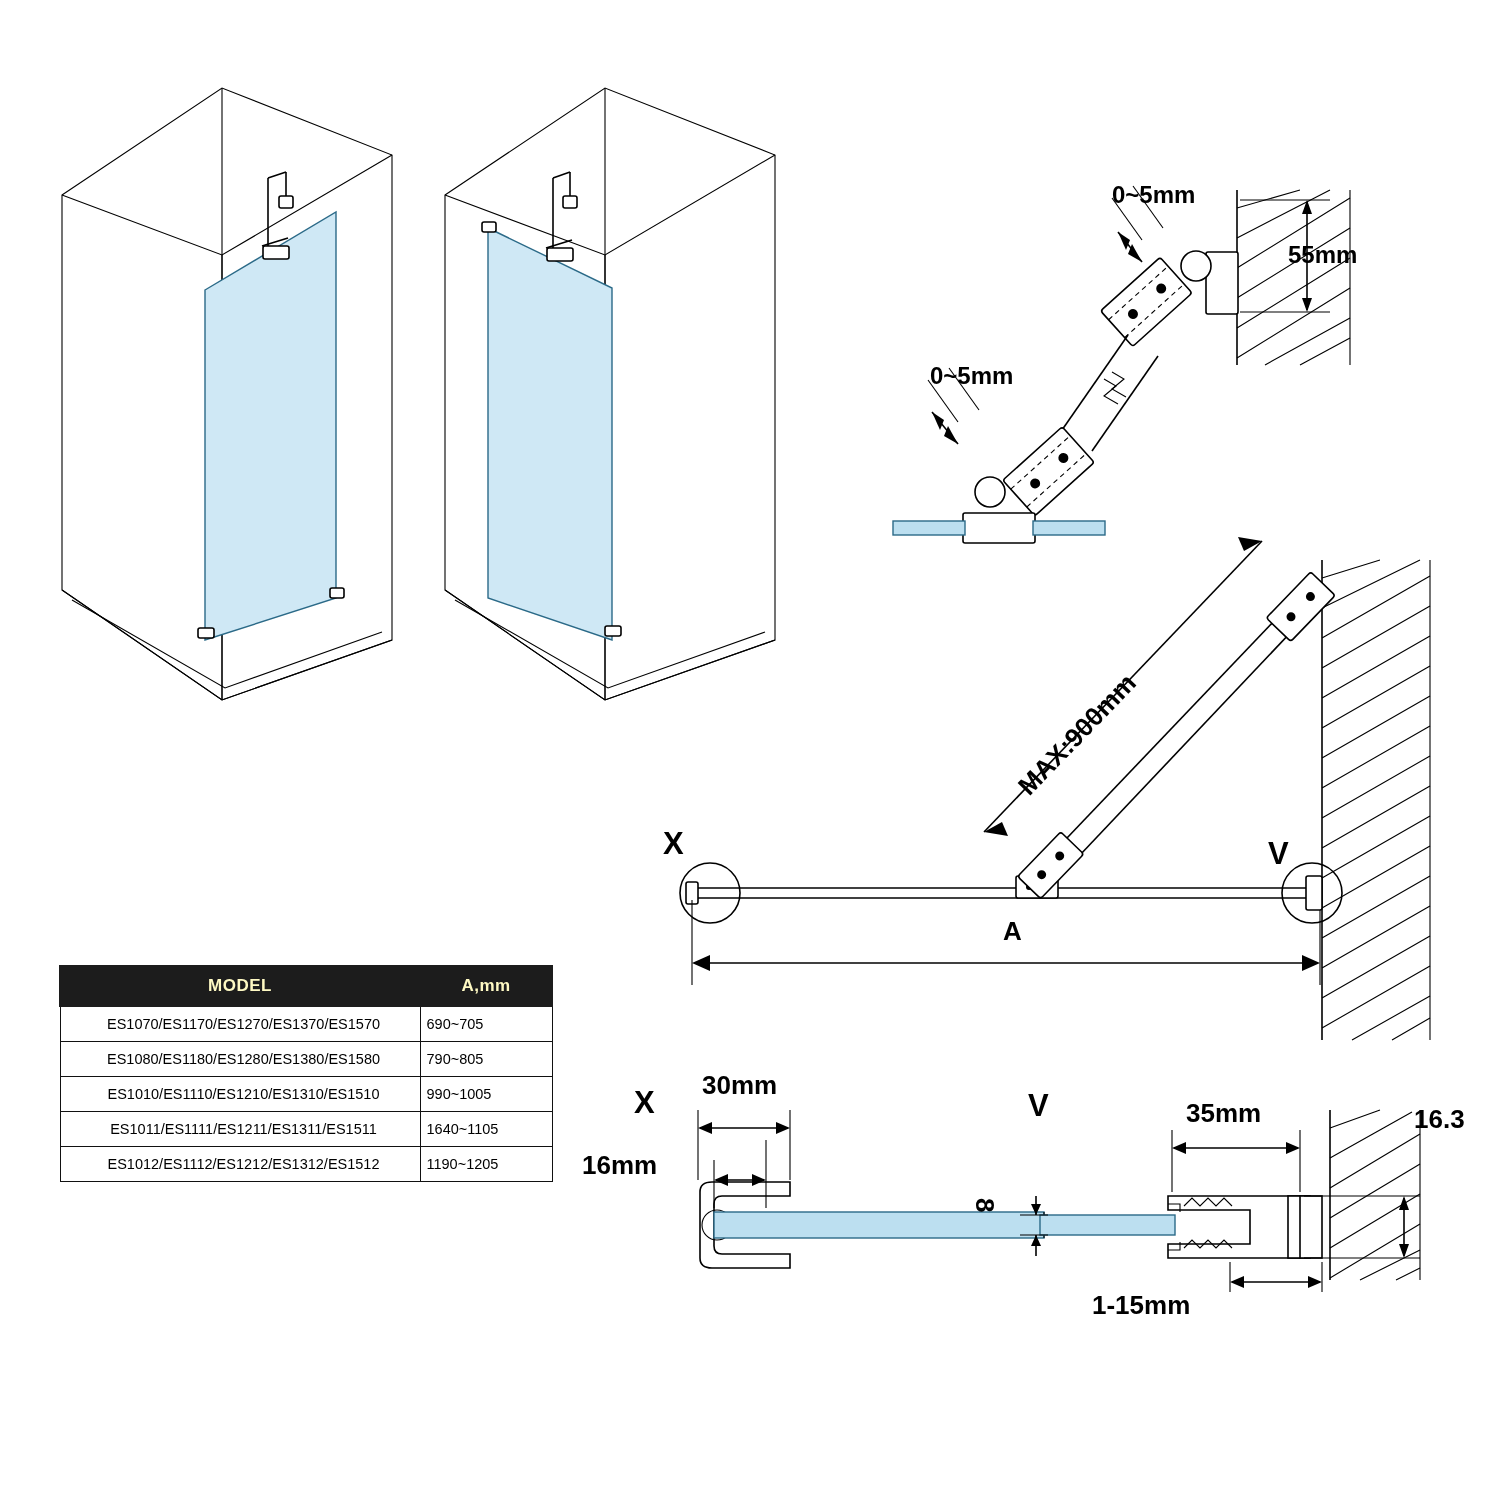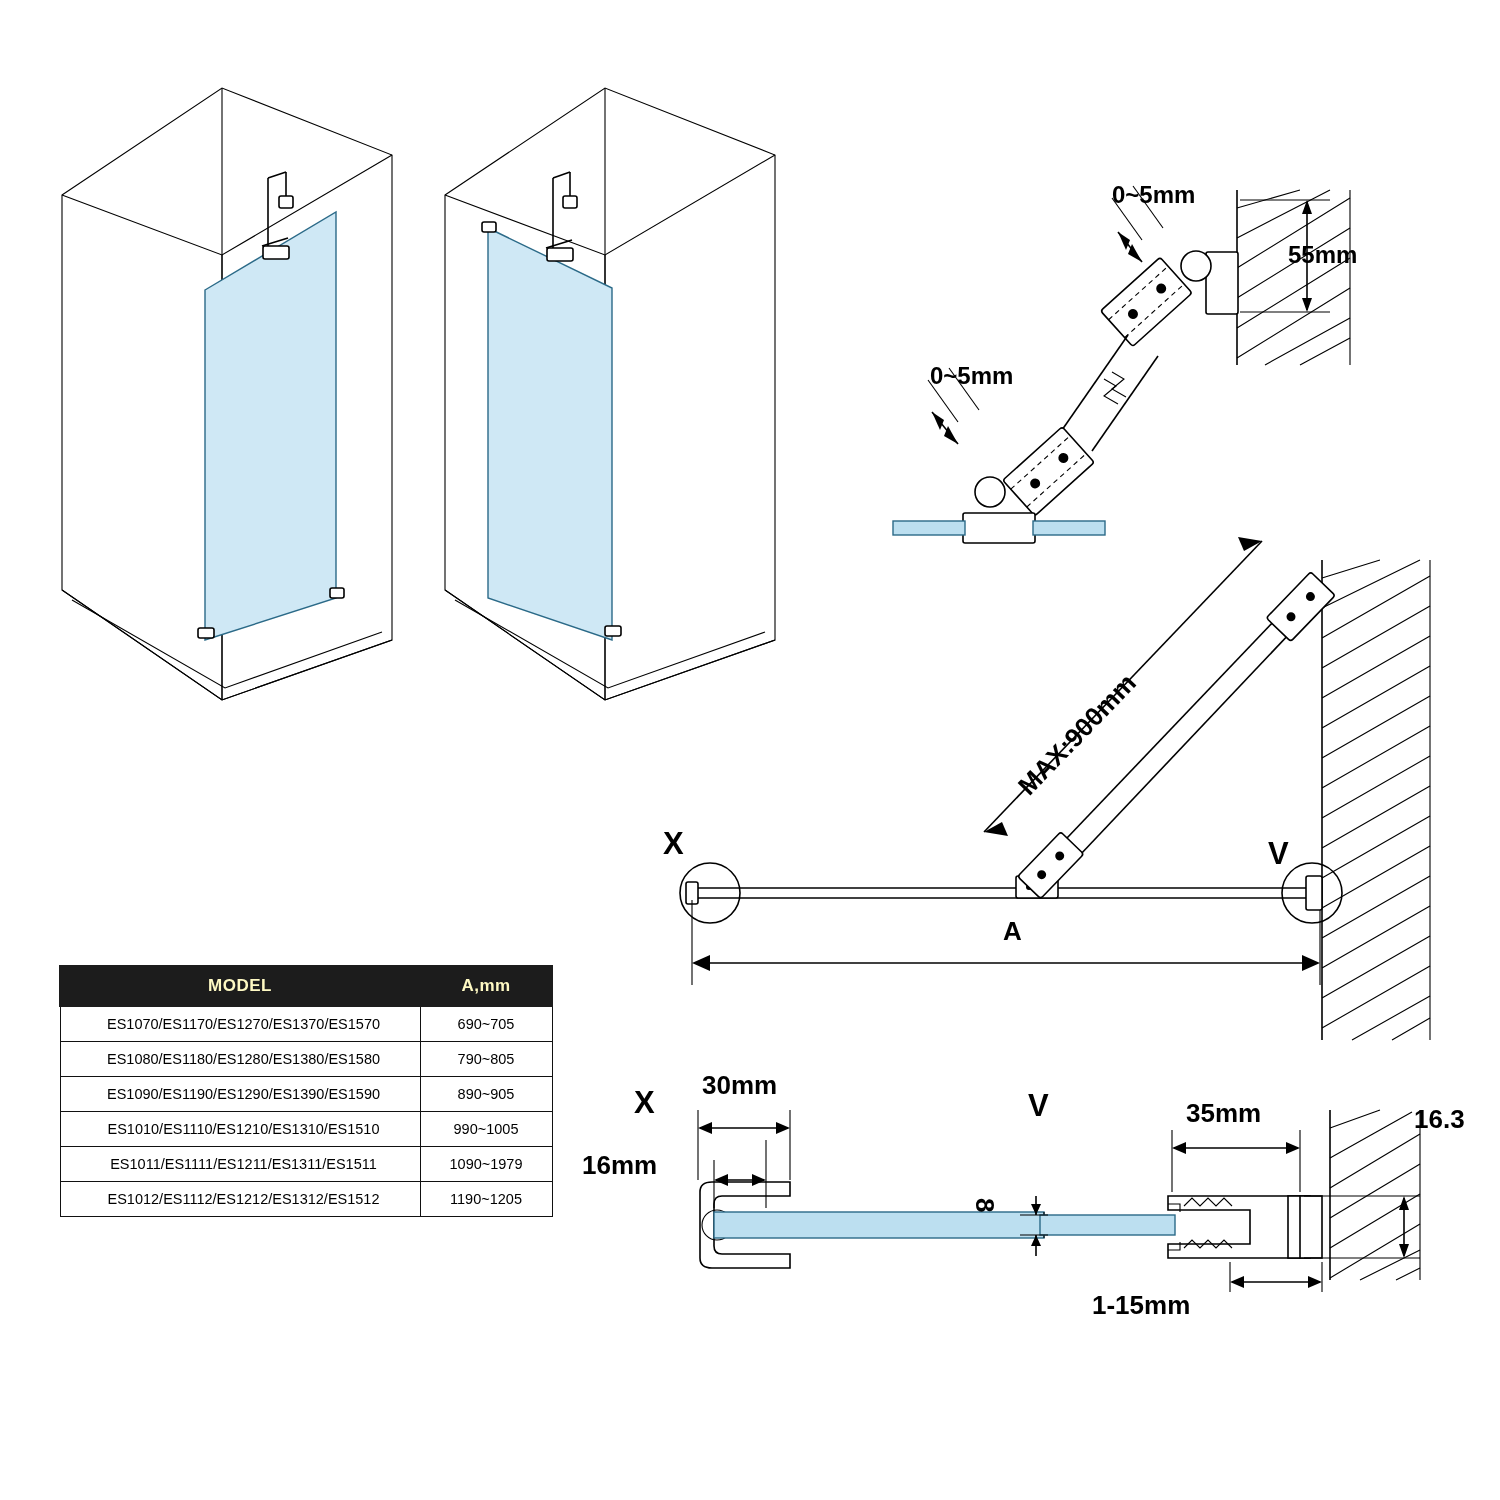--- a/index.html
+++ b/index.html
@@ -84,21 +84,21 @@
     padding: 9px 6px;
     font-size: 14.5px;
     white-space: nowrap;
     text-align: center;
   }
   #model-table td.model-cell {
     padding-left: 13px;
     width: 340px;
   }
   #model-table td.dim-cell {
-    text-align: center;
+    text-align: left;
     margin-left: 32px;
   }
 
   
   .lbl {
     position: absolute;
     font-family: "Liberation Sans", sans-serif;
     font-weight: bold;
     white-space: nowrap;
     color: #000;
@@ -360,30 +360,26 @@
     <tbody>
       <tr>
         <td class="model-cell">ES1070/ES1170/ES1270/ES1370/ES1570</td>
         <td class="dim-cell">690~705</td>
       </tr>
       <tr>
         <td class="model-cell">ES1080/ES1180/ES1280/ES1380/ES1580</td>
         <td class="dim-cell">790~805</td>
       </tr>
       <tr>
-        <td class="model-cell">ES1090/ES1190/ES1290/ES1390/ES1590</td>
-        <td class="dim-cell">890~905</td>
-      </tr>
-      <tr>
         <td class="model-cell">ES1010/ES1110/ES1210/ES1310/ES1510</td>
         <td class="dim-cell">990~1005</td>
       </tr>
       <tr>
         <td class="model-cell">ES1011/ES1111/ES1211/ES1311/ES1511</td>
-        <td class="dim-cell">1090~1979</td>
+        <td class="dim-cell">1640~1105</td>
       </tr>
       <tr>
         <td class="model-cell">ES1012/ES1112/ES1212/ES1312/ES1512</td>
         <td class="dim-cell">1190~1205</td>
       </tr>
     </tbody>
   </table>
 
 </div>
 

